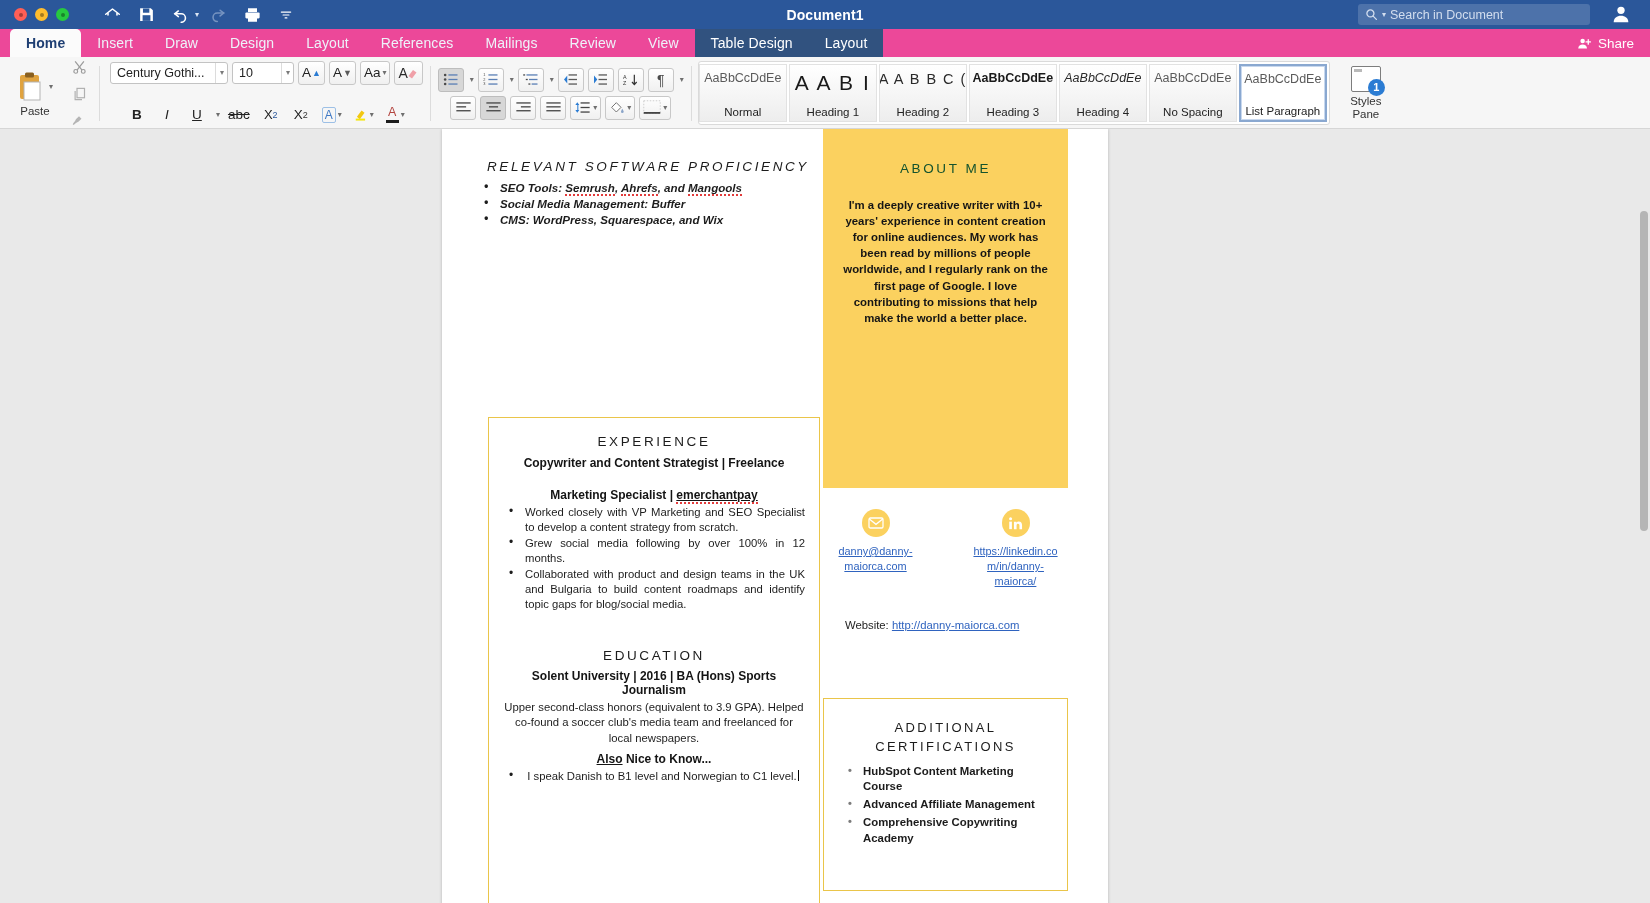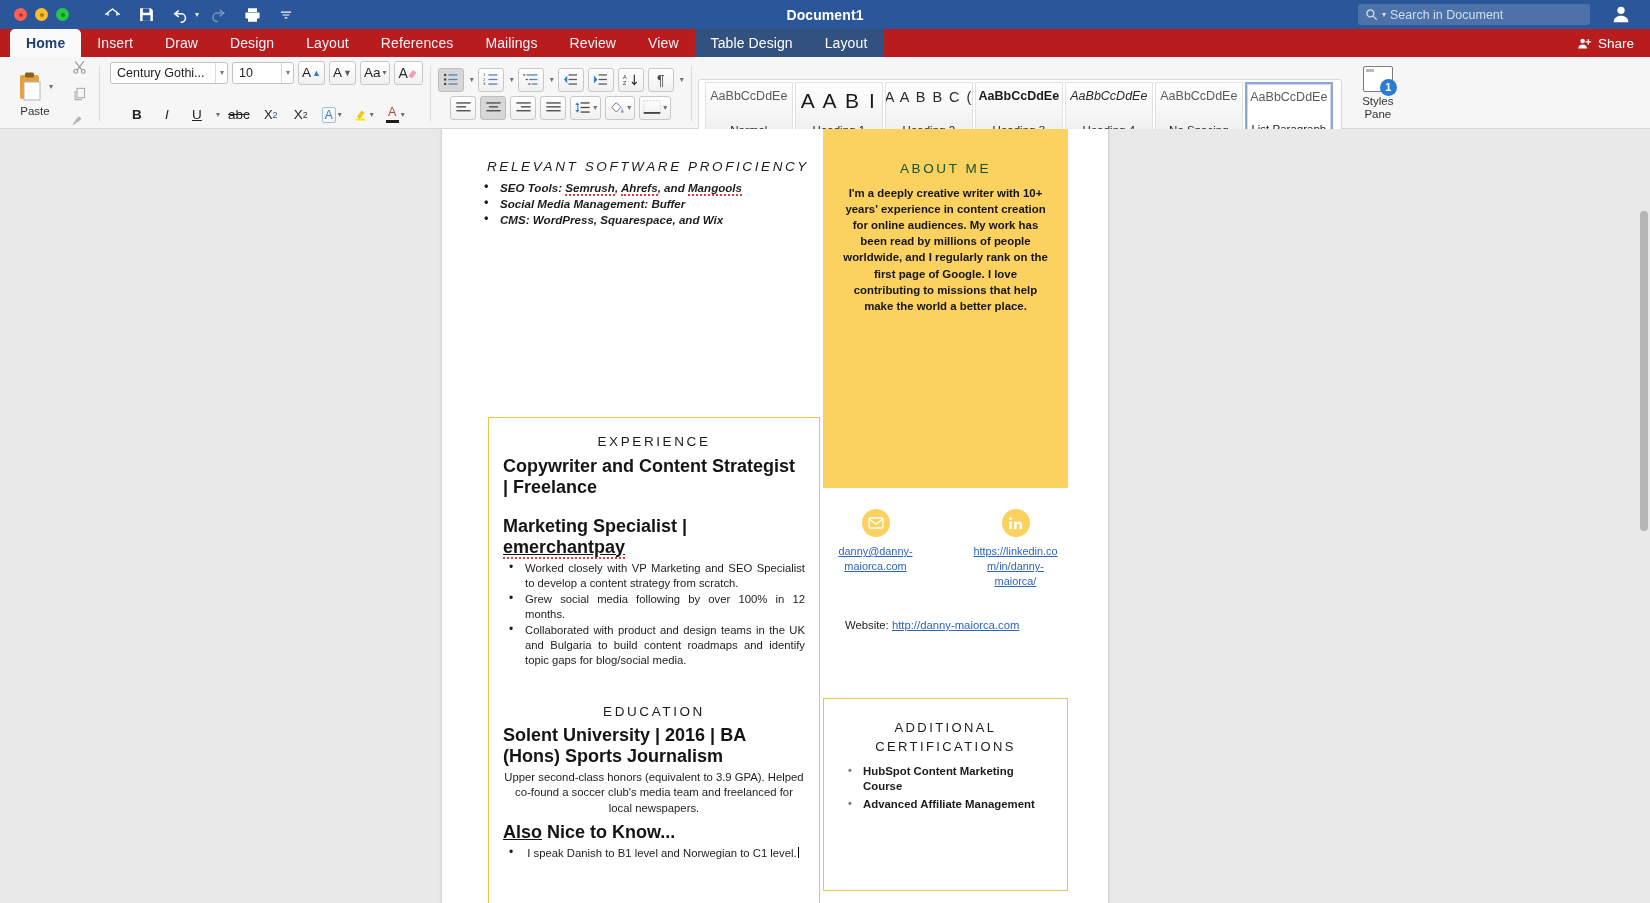--- a/index.html
+++ b/index.html
@@ -51,21 +51,21 @@
     border-radius: 3px;
     display: flex; align-items: center; padding: 0 7px; gap: 4px;
   }
   .search-box .ph { font-size: 12.5px; color: #d3deef; }
   .titlebar-right-icon {
     position: absolute; right: 18px; top: 3px;
   }
 
   
   .tabstrip {
-    height: 28px; background: #b91c1c;
+    height: 28px; background: #ec4899;
     display: flex; align-items: stretch;
     padding-left: 10px; position: relative;
   }
   .tab {
     padding: 0 16px; display: flex; align-items: center;
     font-size: 14px; color: #eef3fa; letter-spacing: .1px;
     white-space: nowrap;
   }
   .tab.active { background: #fbfbfb; color: #1f3f73; font-weight: bold;
     border-radius: 5px 5px 0 0; }
@@ -127,21 +127,21 @@
   .sub { font-size: 13px; } .sub sub { font-size:9px; color:#2b579a;}
   .sup sup { font-size:9px; color:#333;}
 
   
   .paragrp { display:flex; flex-direction:column; justify-content:center; gap:4px; }
 
   
   .gallery {
     display:flex; align-items:center; gap:0px; height: 64px;
     border:1px solid #dadada; background:#fff; border-radius:3px;
-    margin: 20px 4px; padding: 6px;
+    margin: 2px 4px; padding: 0;
   }
   .sitem {
     width: 88px; height: 58px; display:flex; flex-direction:column;
     align-items:center; justify-content:space-between;
     background: linear-gradient(#ffffff,#ededed);
     border:1px solid #e2e2e2; margin-right: 2px; padding: 6px 2px 3px;
     overflow:hidden;
   }
   .sitem.sel { border:2px solid #8aa8d0; background:#fff;
      box-shadow: 0 0 0 1px #c8d8ee inset; }
@@ -199,33 +199,33 @@
   }
   .bul.bold li { font-weight: bold; font-size: 11.6px; }
   .bul.just li { text-align: justify; }
   .squig { border-bottom: 2px dotted #e23b3b; padding-bottom:0px; }
 
   .box-exp {
     position:absolute; left: 46px; top: 288px; width: 332px; height: 502px;
     border: 1px solid #eac54a;
   }
   .exp-inner { padding: 14px 14px 0 14px; }
-  .job-title { font-size: 18px; font-weight: bold; color:#141414;
-     margin: 4px 0 3px; }
+  .job-title { font-size: 12px; font-weight: bold; color:#141414;
+     text-align:center; margin: 4px 0 3px; }
   .para { font-size: 11.3px; color:#1d1d1d; line-height:1.35; text-align:center; }
 
   
   .about {
     position:absolute; left: 381px; top: 0; width: 245px; height: 359px;
     background: #fbd15f; padding: 30px 19px 0;
   }
   .about .sec-title { color:#14532d; }
   .about p {
     font-size: 11.4px; font-weight: bold; color:#151515; text-align:center;
-    line-height: 1.42; margin-top: 6px;
+    line-height: 1.42; margin-top: 18px;
   }
 
   .contacts {
     position:absolute; left: 381px; top: 374px; width: 245px; height: 190px;
   }
   .cgrid { display:flex; justify-content: center; gap: 52px; padding-top: 6px; }
   .citem { width: 88px; text-align:center; }
   .cbadge {
     width: 28px; height: 28px; border-radius:50%; background:#fbd15f;
     display:flex; align-items:center; justify-content:center; margin: 0 auto 7px;
@@ -692,17 +692,18 @@
       <div class="website">
         <span>Website: </span><a>http://danny-maiorca.com</a>
       </div>
     </div>
 
     <div class="box-cert">
       <div class="sec-title">ADDITIONAL CERTIFICATIONS</div>
       <ul class="cert-list">
         <li>HubSpot Content Marketing Course</li>
         <li>Advanced Affiliate Management</li>
+        <li>Comprehensive Copywriting Academy</li>
       </ul>
     </div>
 
   </div>
 </div>
 
 </body></html>

